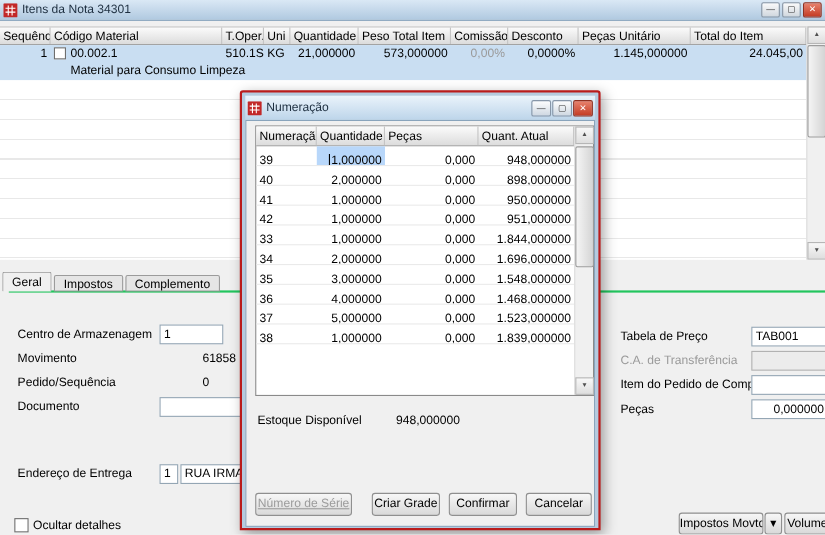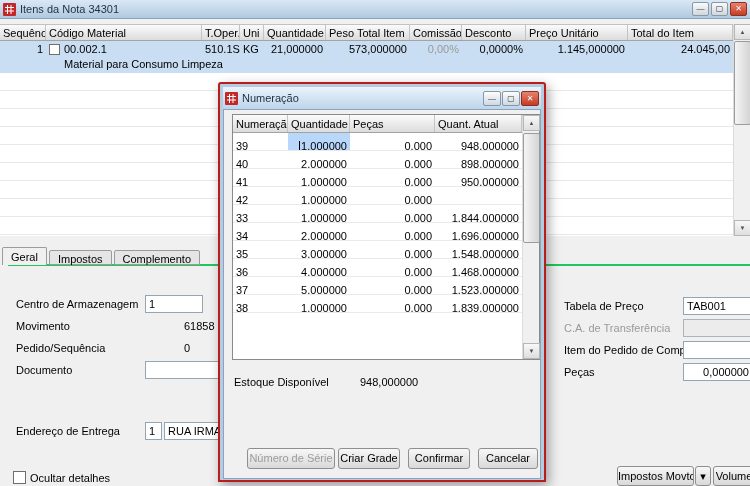--- a/index.html
+++ b/index.html
@@ -130,21 +130,21 @@
   <div class="grid">
     <div class="grid-header">
       <div class="hcell col0">Sequência</div>
       <div class="hcell col1">Código Material</div>
       <div class="hcell col2">T.Oper.</div>
       <div class="hcell col3">Uni</div>
       <div class="hcell col4">Quantidade</div>
       <div class="hcell col5">Peso Total Item</div>
       <div class="hcell col6">Comissão</div>
       <div class="hcell col7">Desconto</div>
-      <div class="hcell col8">Preço Unitário</div>
+      <div class="hcell col8">Peças Unitário</div>
       <div class="hcell col9">Total do Item</div>
     </div>
     <div class="item-row">
       <div class="item-line">
         <div class="cell col0 num">1</div>
         <div class="cell col1">
           <span class="checkbox"></span><span>00.002.1</span>
         </div>
         <div class="cell col2">510.1S</div>
         <div class="cell col3">KG</div>
@@ -249,20 +249,21 @@
               <div class="dgrid-row">
                 <div class="dcell c-num">41</div>
                 <div class="dcell c-qtd">1,000000</div>
                 <div class="dcell c-pecas">0,000</div>
                 <div class="dcell c-atual">950,000000</div>
               </div>
               <div class="dgrid-row">
                 <div class="dcell c-num">42</div>
                 <div class="dcell c-qtd">1,000000</div>
                 <div class="dcell c-pecas">0,000</div>
+                <div class="dcell c-atual">951,000000</div>
               </div>
               <div class="dgrid-row">
                 <div class="dcell c-num">33</div>
                 <div class="dcell c-qtd">1,000000</div>
                 <div class="dcell c-pecas">0,000</div>
                 <div class="dcell c-atual">1.844,000000</div>
               </div>
               <div class="dgrid-row">
                 <div class="dcell c-num">34</div>
                 <div class="dcell c-qtd">2,000000</div>
@@ -296,20 +297,20 @@
             </div>
         </div>
         <div class="dlg-sb">
           <div class="sb-btn up">▲</div>
           <div class="sb-thumb"></div>
           <div class="sb-btn down">▼</div>
         </div>
       </div>
       <div class="dlg-label" style="left:10px; top:266px;">Estoque Disponível</div>
       <div class="dlg-label" style="left:136px; top:266px;">948,000000</div>
-      <div class="dlg-btn disabled" style="left:23px; width:88px;">Número de Série</div>
+      <div class="dlg-btn disabled" style="left:8px; width:88px;text-decoration:underline;">Número de Série</div>
       <div class="dlg-btn" style="left:114px; width:62px;">Criar Grade</div>
       <div class="dlg-btn" style="left:184px; width:62px;">Confirmar</div>
       <div class="dlg-btn" style="left:254px; width:60px;">Cancelar</div>
     </div>
   </div>
 
 </div>
 
 </body></html>

